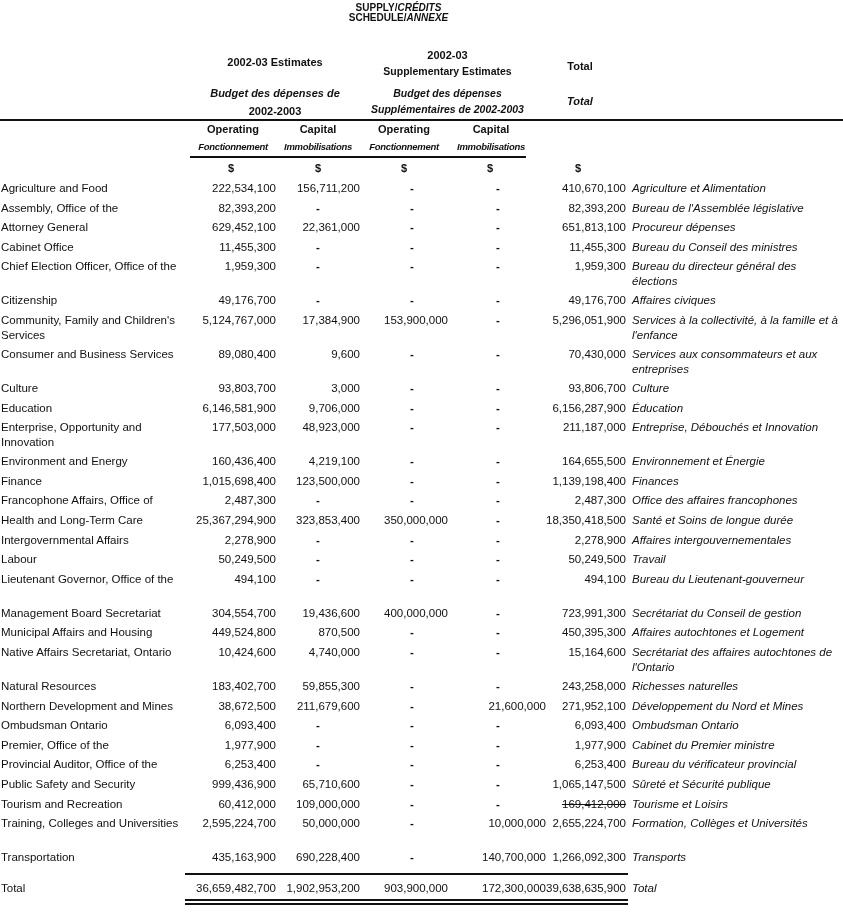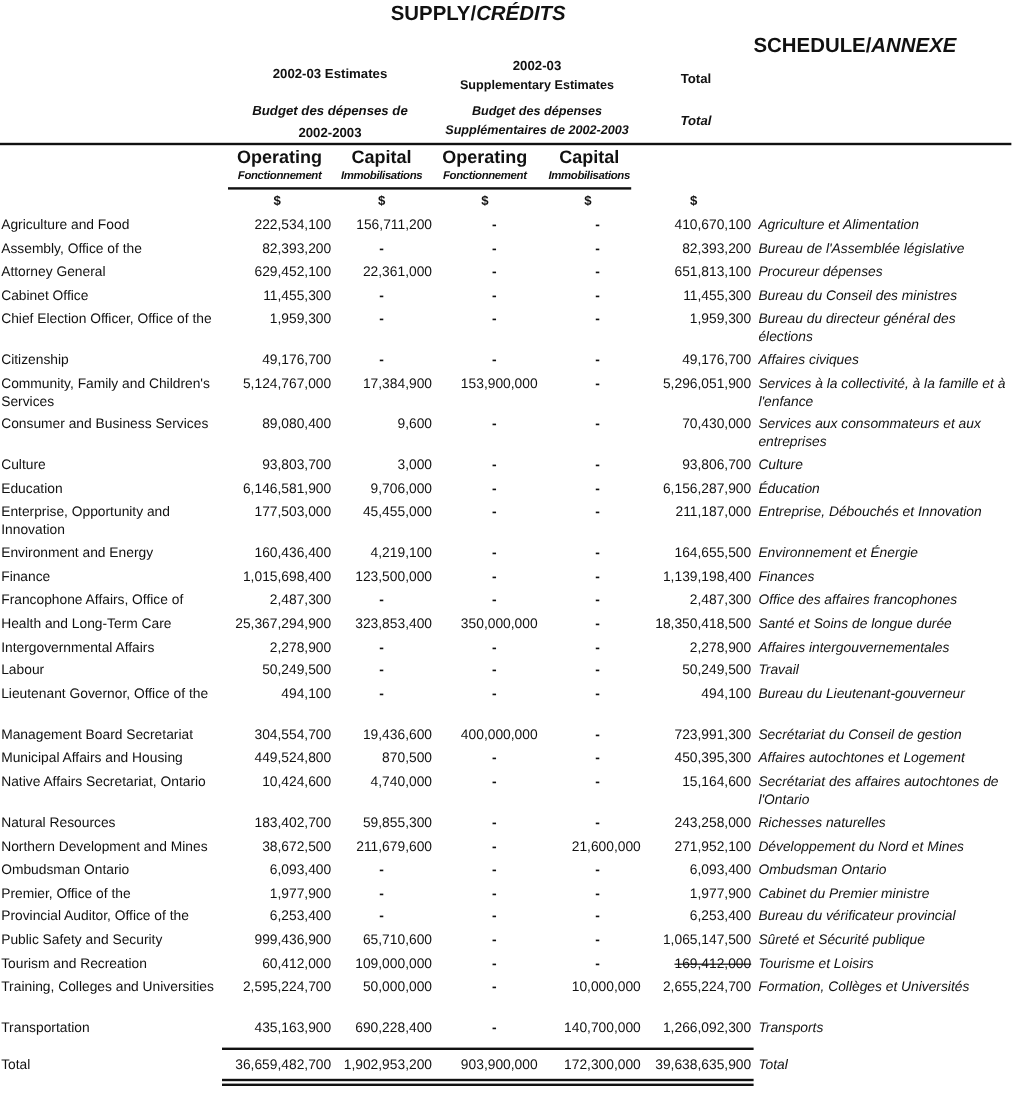--- a/index.html
+++ b/index.html
@@ -1,48 +1,48 @@
 <!DOCTYPE html>
 <html><head>
 <meta charset="utf-8">
 <style>
   html, body { margin: 0; padding: 0; background: #ffffff; }
   body {
     width: 843px; height: 918px; position: relative; overflow: hidden;
     font-family: "Liberation Sans", sans-serif; color: #111;
     font-size: 11.5px;
   }
-  .title { position: absolute; left: 0; width: 797px; text-align: center; font-weight: bold; font-size: 17px; }
+  .title { position: absolute; left: 0; width: 797px; text-align: center; font-weight: bold; font-size: 10px; }
   .title .it { font-style: italic; }
   .hdr { position: absolute; text-align: center; font-size: 11px; font-weight: bold; line-height: 15px; }
   .hdr.it { font-style: italic; }
   .rule { position: absolute; background: #111; }
-  .sub { position: absolute; text-align: center; font-size: 15px; font-weight: bold; }
+  .sub { position: absolute; text-align: center; font-size: 11px; font-weight: bold; }
   .sub.fr { font-style: italic; font-size: 9.5px; letter-spacing: -0.3px; }
   .dollar { position: absolute; font-weight: bold; font-size: 11px; text-align: center; width: 20px; }
   #rows { position: absolute; left: 0; top: 0; width: 843px; }
   .row { position: absolute; left: 0; width: 843px; line-height: 15px; }
   .row .en { position: absolute; left: 1px; width: 182px; }
   .row .num { position: absolute; text-align: right; }
   .row .dash { position: absolute; text-align: center; width: 20px; font-weight: bold; }
   .row .fr { position: absolute; left: 632px; width: 211px; font-style: italic; white-space: normal; }
   .c1 { left: 185px; width: 91px; }
   .c2 { left: 276px; width: 84px; }
   .c3 { left: 360px; width: 88px; }
-  .c4 { left: 448px; width: 86px; }
+  .c4 { left: 460px; width: 86px; }
   .c5 { left: 534px; width: 92px; } .d2 { left: 308px; } .d3 { left: 402px; } .d4 { left: 488px; }
   .strike { text-decoration: line-through; }
 </style>
 </head>
 <body>
 
 <div class="title" style="top:2px;">
   <span>SUPPLY/</span><span class="it">CRÉDITS</span>
 </div>
-<div class="title" style="top:28px;text-align:right;">
+<div class="title" style="top:12px;">
   <span>SCHEDULE/</span><span class="it">ANNEXE</span>
 </div>
 
 <div class="hdr" style="left:190px; width:170px; top:55px;">2002-03 Estimates</div>
 <div class="hdr it" style="left:190px; width:170px; top:86px;">Budget des dépenses de</div>
 <div class="hdr" style="left:190px; width:170px; top:104px;">2002-2003</div>
 
 <div class="hdr" style="left:360px; width:175px; top:48px;">2002-03</div>
 <div class="hdr" style="left:360px; width:175px; top:64px; font-size:10.5px;">Supplementary Estimates</div>
 <div class="hdr it" style="left:360px; width:175px; top:86px; font-size:10.5px;">Budget des dépenses</div>
@@ -158,21 +158,21 @@
       <span class="num c1">6,146,581,900</span>
       <span class="num c2">9,706,000</span>
       <span class="dash d3">-</span>
       <span class="dash d4">-</span>
       <span class="num c5">6,156,287,900</span>
       <span class="fr">Éducation</span>
     </div>
     <div class="row" style="top: 420.2px;">
       <span class="en">Enterprise, Opportunity and Innovation</span>
       <span class="num c1">177,503,000</span>
-      <span class="num c2">45,455,000</span>
+      <span class="num c2">48,923,000</span>
       <span class="dash d3">-</span>
       <span class="dash d4">-</span>
       <span class="num c5">211,187,000</span>
       <span class="fr">Entreprise, Débouchés et Innovation</span>
     </div>
     <div class="row" style="top: 454.2px;">
       <span class="en">Environment and Energy</span>
       <span class="num c1">160,436,400</span>
       <span class="num c2">4,219,100</span>
       <span class="dash d3">-</span>

